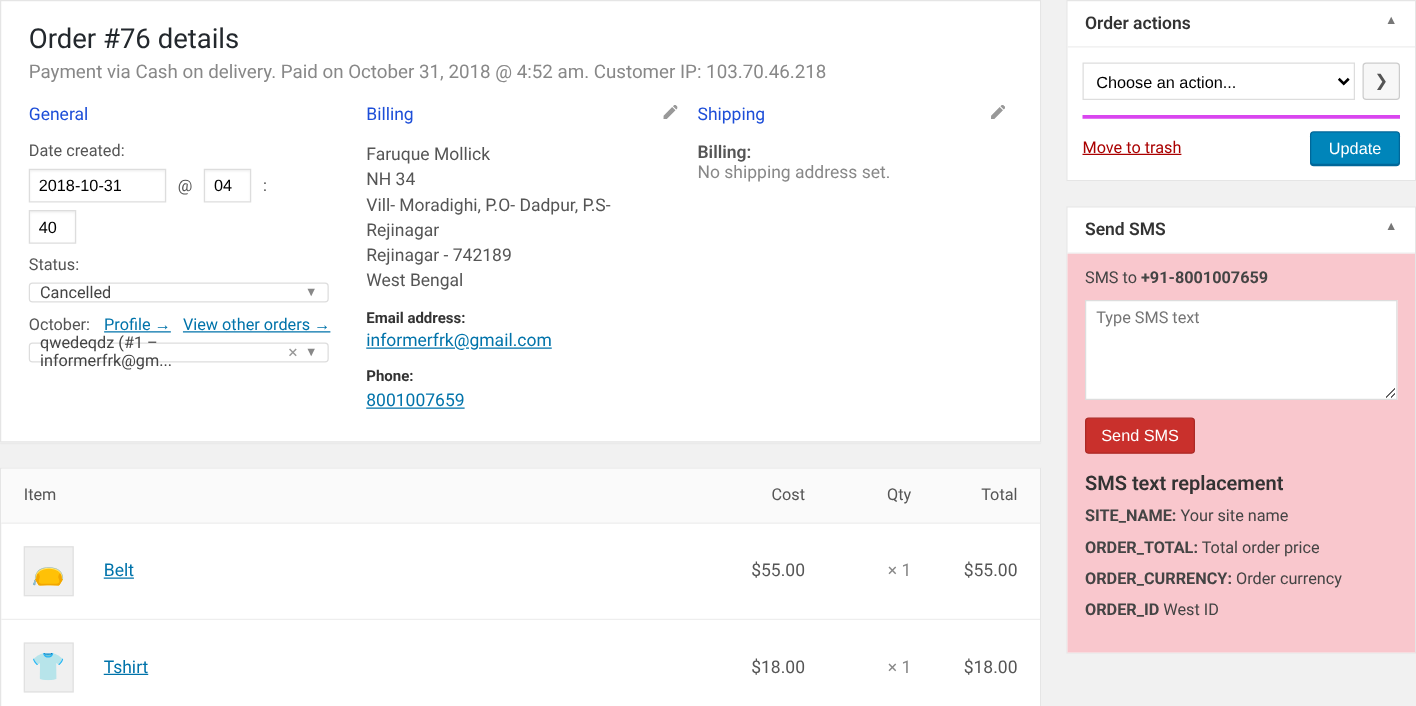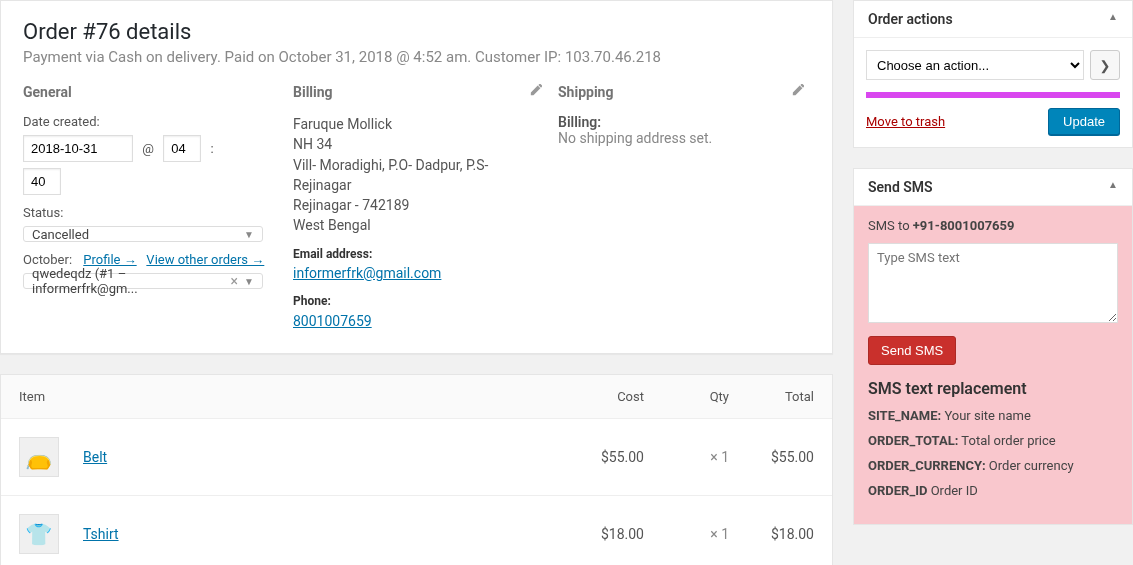--- a/index.html
+++ b/index.html
@@ -23,21 +23,21 @@
 
   .order-header { padding: 18px 22px 0 22px; }
   .order-title { font-size: 22px; font-weight: 400; color: #23282d; margin-bottom: 4px; }
   .order-sub { font-size: 15px; color: #888; margin-bottom: 18px; }
 
   .order-cols { display: flex; padding: 0 22px 22px 22px; gap: 10px;}
   .col-general { width: 260px; }
   .col-billing { width: 255px; position: relative;}
   .col-shipping { flex:1; position: relative;}
 
-  h3.section { font-size: 14px; font-weight: 700; color: #737373; margin-bottom: 14px; }
+  h3.section { font-size: 14px; font-weight: 400; color: #1d4ed8; margin-bottom: 14px; }
   label.small { font-size: 13px; color: #555; display:block; margin-bottom:6px; }
   input[type=text].w {
     border: 1px solid #ddd; background: #fff; padding: 5px 7px; font-size: 13px;
     box-shadow: inset 0 1px 2px rgba(0,0,0,.07);
   }
   .date-input { width: 110px; }
   .hm-input { width: 38px; text-align: left;}
   .at { display:inline-block; padding: 0 6px; color:#555;}
   .colon { display:inline-block; padding: 0 0 0 6px; color:#555;}
 
@@ -80,21 +80,21 @@
   .side-box { background:#fff; border:1px solid #e5e5e5; margin-bottom:20px;}
   .side-box .hndle { padding:10px 14px; font-size:14px; font-weight:600; color:#333; border-bottom:1px solid #eee; display:flex; justify-content:space-between; cursor:pointer;}
   .side-box .toggle { color:#777; font-size:10px;}
   .side-box .inside { padding: 12px 12px;}
 
   .action-select-row { display:flex; gap:6px; margin-bottom:12px;}
   .native-select {
     border:1px solid #ddd; height:30px; font-size:13px; background:#fff; flex:1; padding:0 6px;
   }
   .gobtn { border:1px solid #ccc; background:#f7f7f7; width:30px; height:30px; display:flex; align-items:center; justify-content:center; cursor:pointer; border-radius:3px; color:#555;}
-  .trash-update { display:flex; justify-content:space-between; align-items:center; padding-top:10px; border-top:6px solid #d946ef;}
+  .trash-update { display:flex; justify-content:space-between; align-items:center; padding-top:10px; border-top:3px solid #d946ef;}
   .trash { color:#a00; text-decoration:underline; font-size:13px;}
   .btn-primary {
     background:#0085ba; border:1px solid #006799; color:#fff; padding:5px 14px; border-radius:3px; font-size:13px; cursor:pointer;
     box-shadow: 0 1px 0 #006799;
   }
 
   .sms-body { background:#f9c7cd; padding:12px 14px 16px 14px;}
   .sms-to { font-size:13px; color:#444; margin-bottom:10px;}
   .sms-textarea { width:100%; height:80px; border:1px solid #ddd; padding:6px 8px; font-size:13px; font-family:inherit; resize:both; color:#888;}
   .btn-danger {
@@ -254,18 +254,18 @@
         <div class="sms-to">
           <span>SMS to </span><b>+91-8001007659</b>
         </div>
         <textarea class="sms-textarea" placeholder="Type SMS text" style=""></textarea>
         <button class="btn-danger">Send SMS</button>
 
         <div class="sms-repl-title">SMS text replacement</div>
         <div class="sms-repl"><b>SITE_NAME:</b><span> Your site name</span></div>
         <div class="sms-repl"><b>ORDER_TOTAL:</b><span> Total order price</span></div>
         <div class="sms-repl"><b>ORDER_CURRENCY:</b><span> Order currency</span></div>
-        <div class="sms-repl"><b>ORDER_ID</b><span> Order ID</span></div>
+        <div class="sms-repl"><b>ORDER_ID</b><span> West ID</span></div>
       </div>
     </div>
 
   </div>
 </div>
 
 </body></html>

